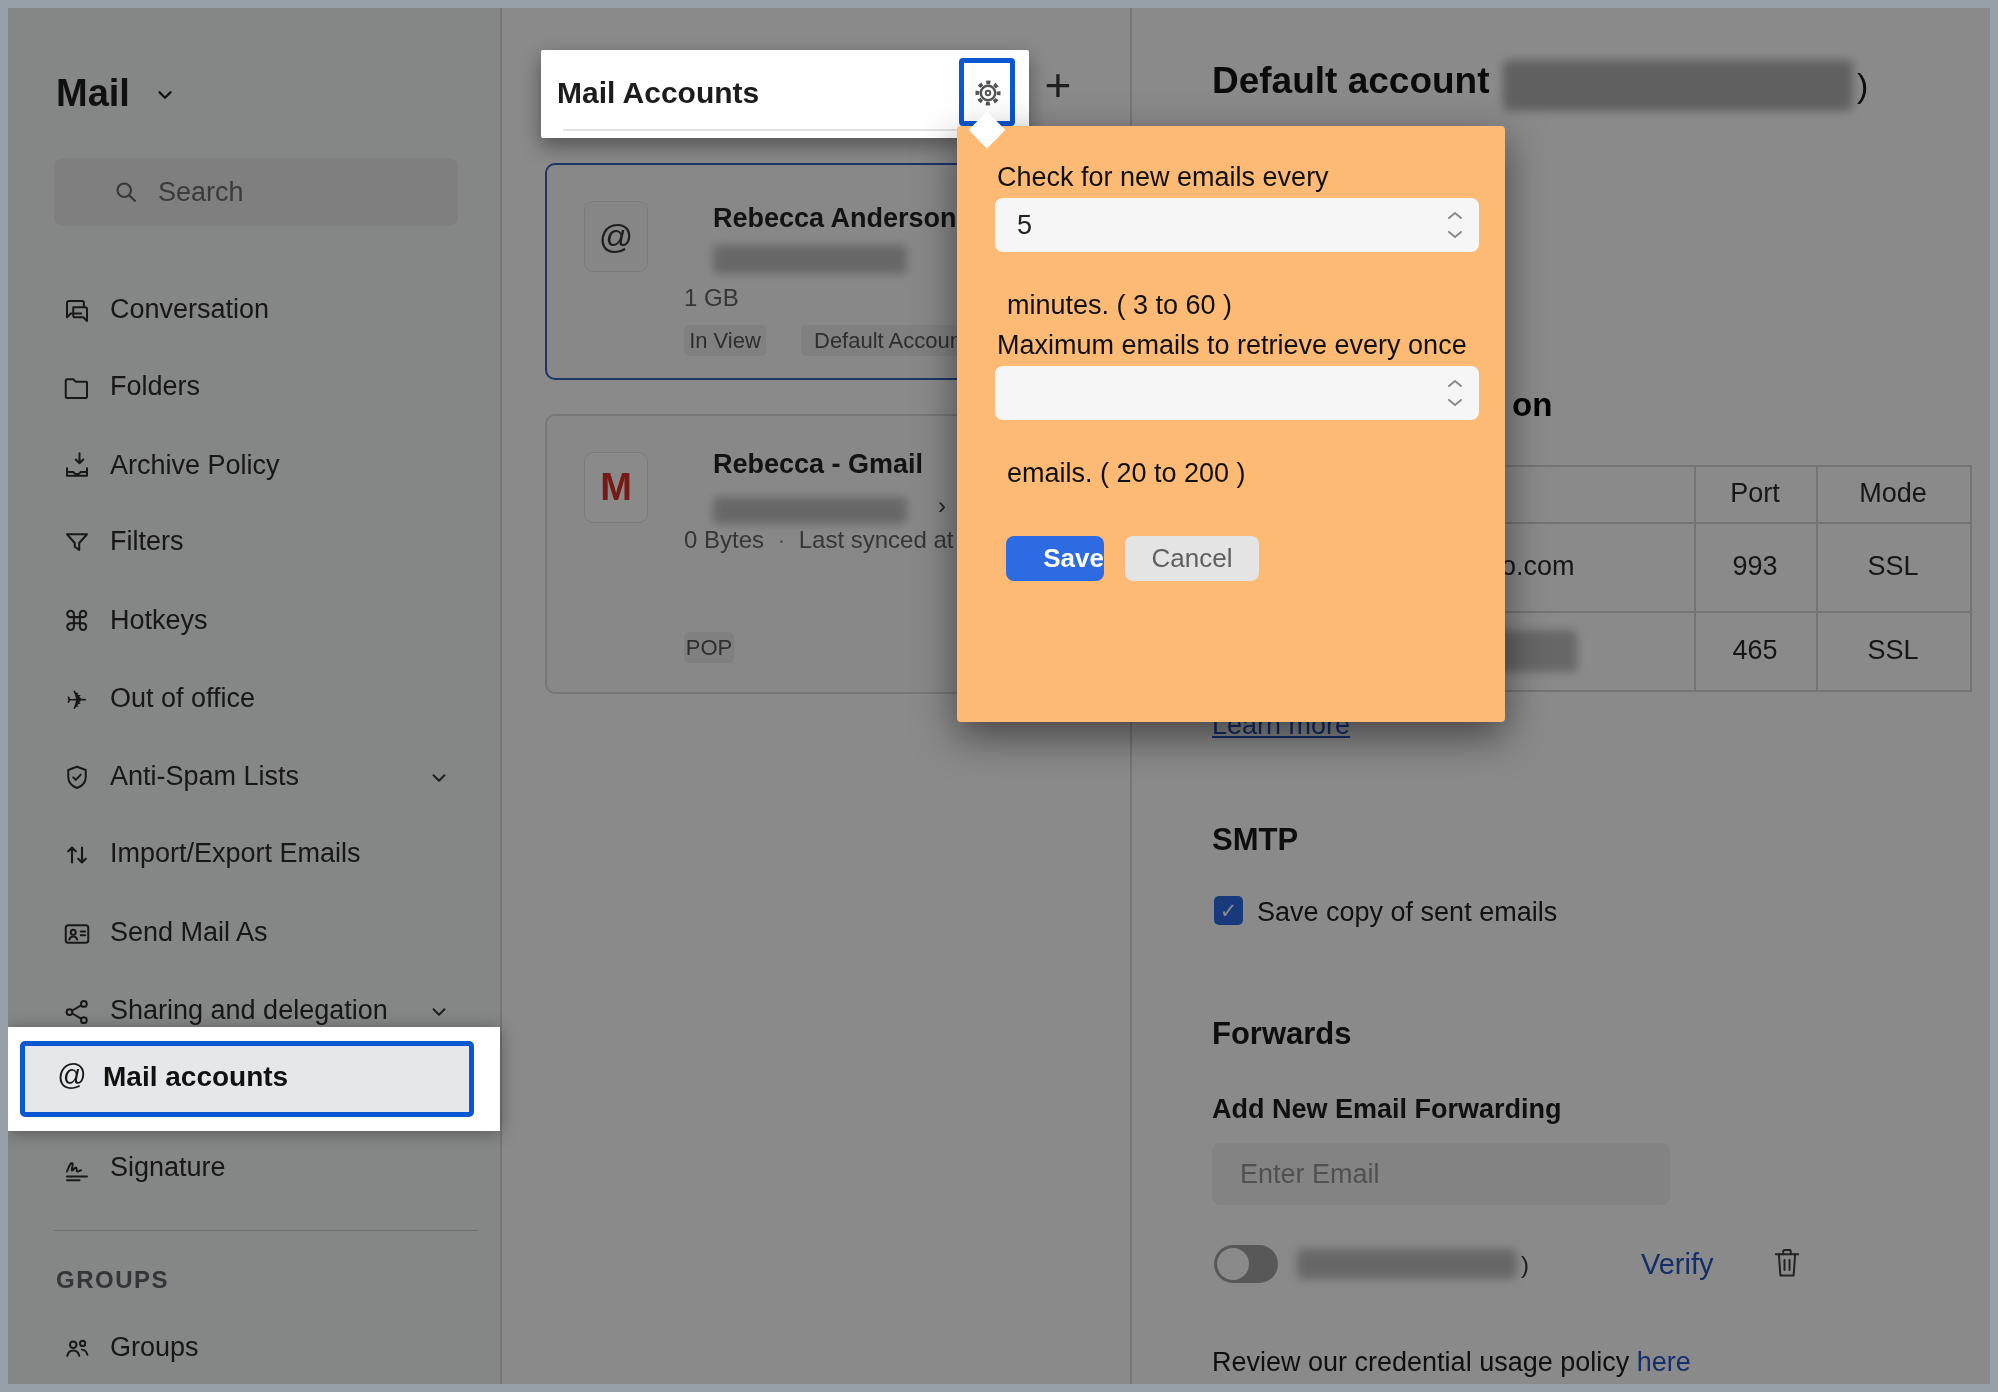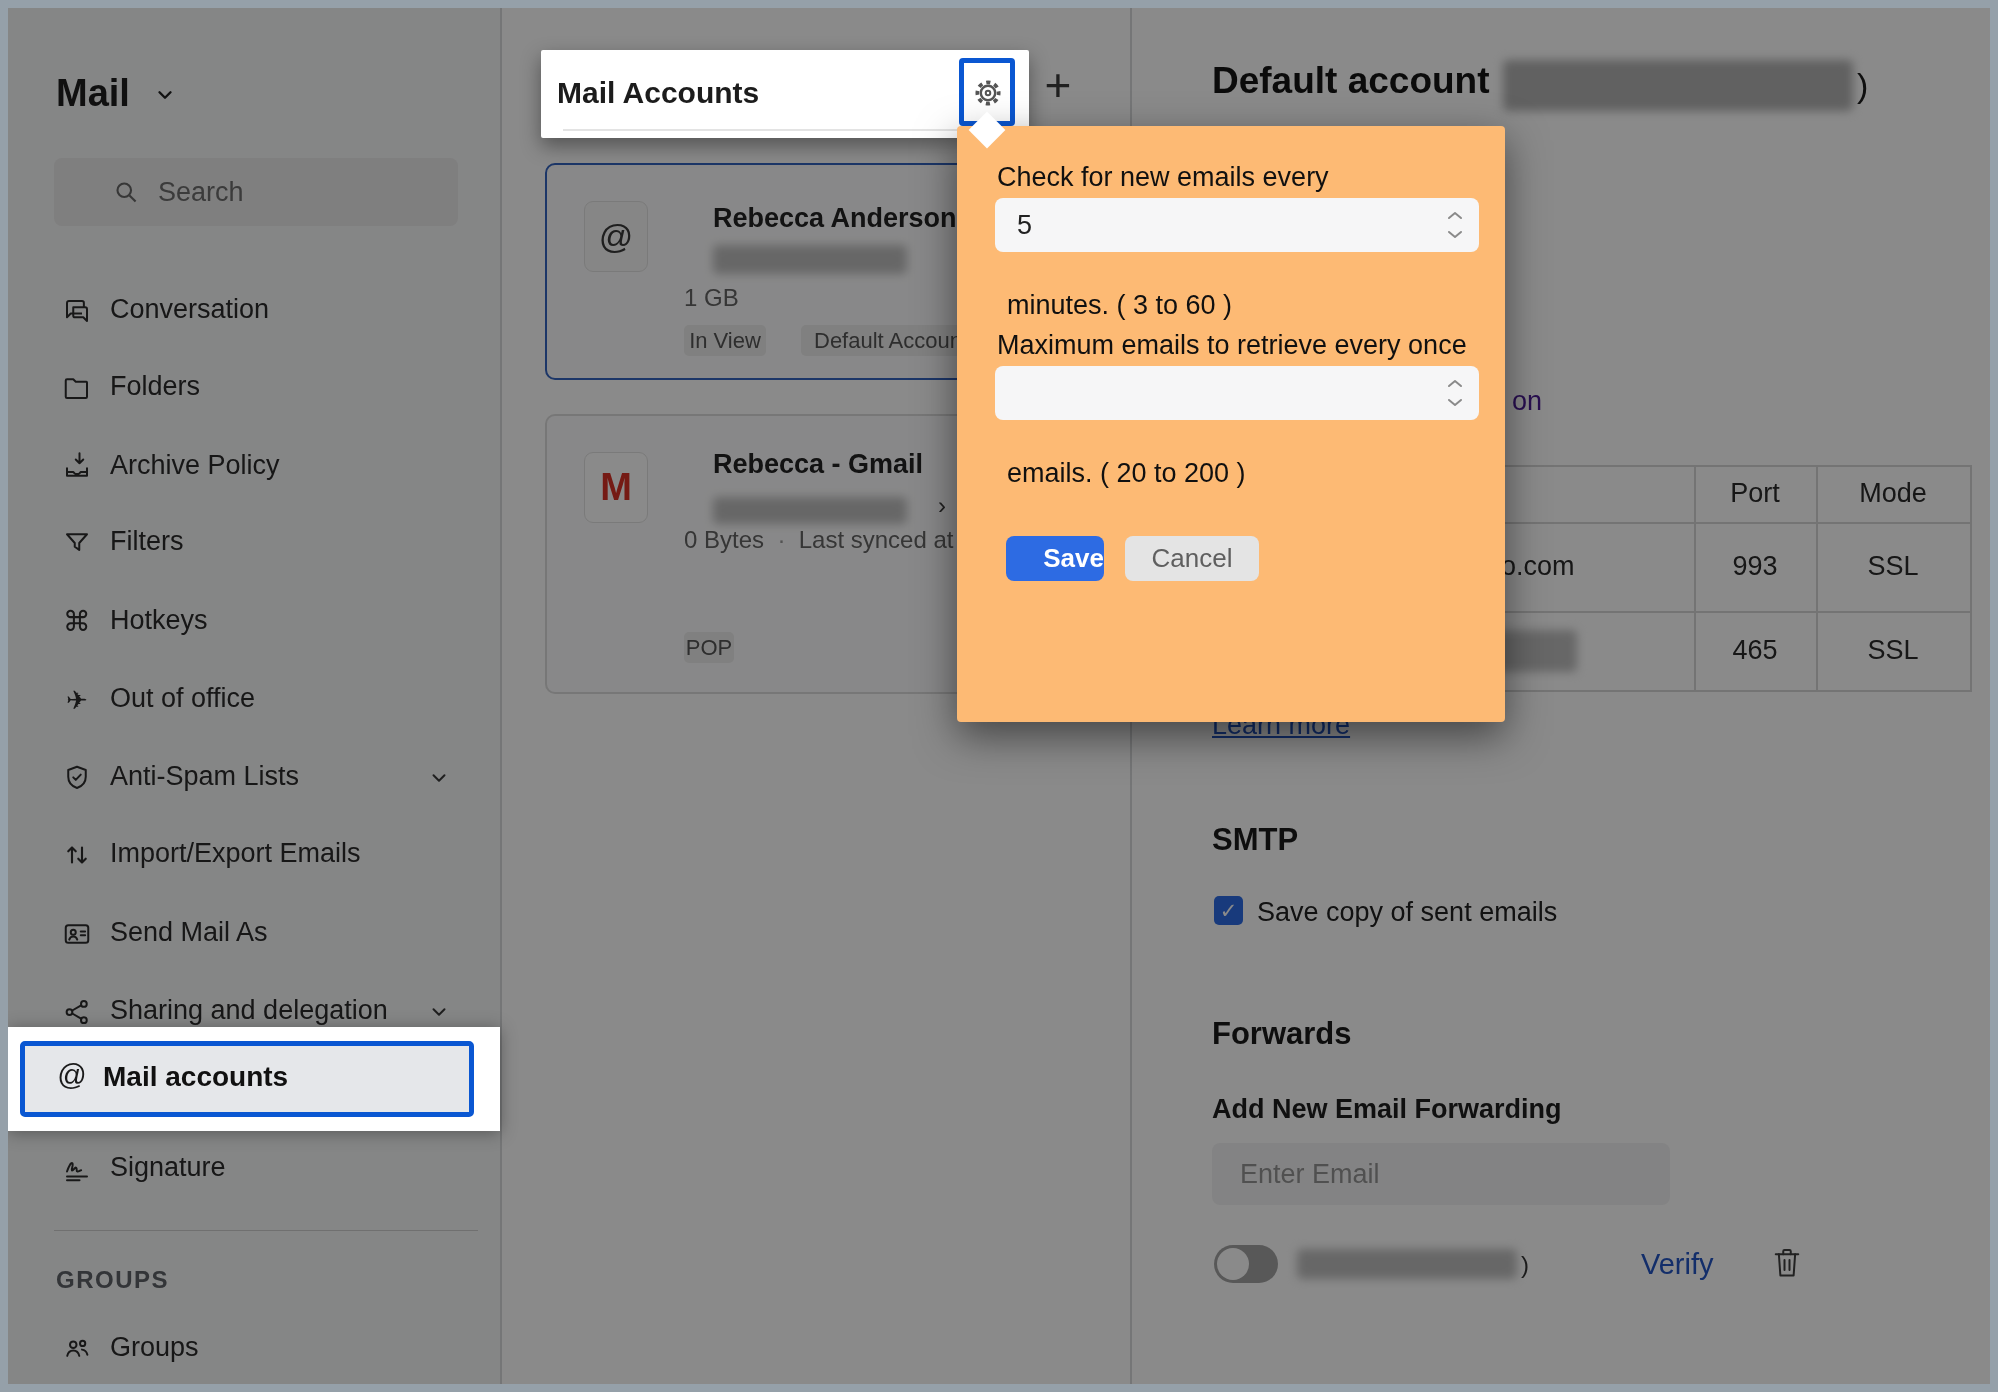--- a/index.html
+++ b/index.html
@@ -38,21 +38,21 @@
   .card-avatar { position:absolute; left:37px; top:36px; width:64px; height:71px; background:#f8f8f8;
                  border:1px solid #e2e2e2; border-radius:9px; text-align:center; }
   .card-name { position:absolute; left:166px; font-size:27px; font-weight:600; color:#232323; white-space:nowrap; }
   .redacted { background:#bfbfbf; filter:blur(5px); border-radius:5px; }
   .card-meta { position:absolute; font-size:24px; color:#646464; white-space:nowrap; }
   .badge { position:absolute; height:31px; background:#ececec; border-radius:5px; font-size:22px; color:#555;
            line-height:31px; text-align:center; overflow:hidden; white-space:nowrap; }
 
   
   .panel-title { left:1212px; top:60px; font-size:37px; font-weight:bold; color:#161616; white-space:nowrap; }
-  .cfg-frag { left:1512px; top:386px; font-size:27px; color:#4c1d95; }
+  .cfg-frag { left:1512px; top:386px; font-size:33px; color:#000000;font-weight:bold; }
   .tbl-line { position:absolute; background:#d6d6d6; }
   .tbl-cell { position:absolute; font-size:27px; color:#2b2b2b; text-align:center; }
   .link { color:#2456c4; }
   .heading2 { font-size:31px; font-weight:bold; color:#1b1b1b; }
   .checkbox { left:1214px; top:896px; width:29px; height:29px; background:#2d6ce5; border-radius:5px;
               color:#fff; font-size:21px; text-align:center; line-height:29px; }
   .fwd-input { left:1212px; top:1143px; width:458px; height:62px; background:#f3f3f4; border-radius:8px; }
   .fwd-input input { position:absolute; left:28px; top:0; width:400px; height:62px; border:none; background:transparent;
                      outline:none; font-size:27px; color:#444; font-family:inherit; }
   .fwd-input input::placeholder { color:#959595; }
@@ -292,20 +292,24 @@
   <div class="abs redacted" style="left:1297px;top:1249px;width:220px;height:30px"></div>
   <span class="abs" style="left:1521px;top:1251px;font-size:24px;color:#333">)</span>
   <a class="abs link" style="left:1641px;top:1248px;font-size:29px">Verify</a>
   <svg class="abs" style="left:1772px;top:1245px" width="30" height="36" viewBox="0 0 24 28" fill="none" stroke="#3f3f3f" stroke-width="1.6" stroke-linecap="round" stroke-linejoin="round">
       <path d="M3 7h18"></path>
       <path d="M9 7V4.5A1 1 0 0 1 10 3.5h4a1 1 0 0 1 1 1V7"></path>
       <path d="M5.5 7l1.2 17h10.6L18.5 7"></path>
       <path d="M10 11.5v8M14 11.5v8"></path>
     </svg>
 
+  <div class="abs" style="left:1212px;top:1347px;font-size:27px;color:#1c1c1c">
+    <span>Review our credential usage policy</span>
+    <span> </span><a class="link" style="text-decoration:none">here</a>
+  </div>
 
   <div class="abs dim"></div>
 
   <div class="abs hl-strip">
     <div class="hl-mailacc">
       <span class="at">@</span>
       <span class="lbl">Mail accounts</span>
     </div>
   </div>
 

